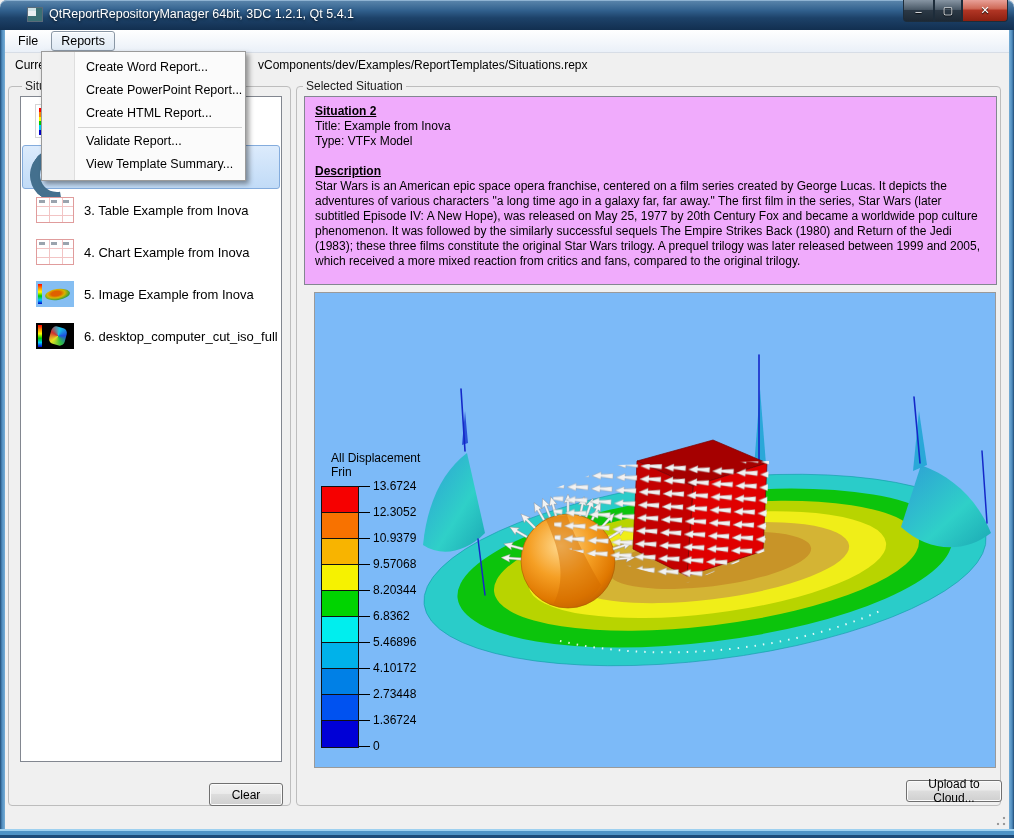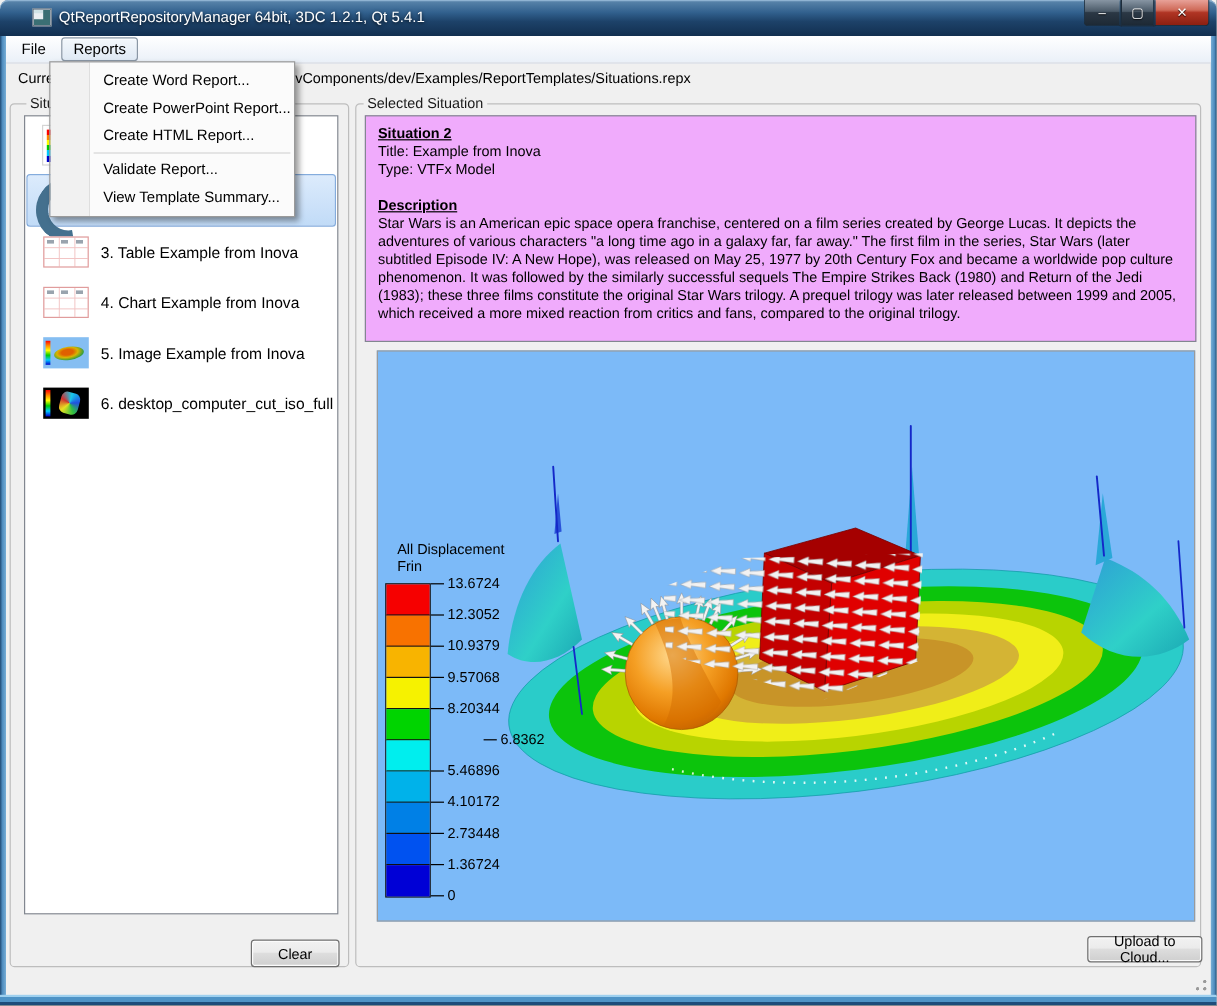--- a/index.html
+++ b/index.html
@@ -29,21 +29,21 @@
     background:linear-gradient(180deg,#9ed0ef 0 2px,#4e93c6 2px 6px,#1d4c7a 6px);}
   
   .menubar{position:absolute;left:5px;top:30px;width:1004px;height:23px;
     background:linear-gradient(180deg,#ffffff,#eaf0f8);border-bottom:1px solid #d7dde6;
     display:flex;align-items:center;font-size:12.5px;color:#000;}
   .menubar .mitem{padding:2px 9px;margin-left:4px;}
   .menubar .mitem.pressed{border:1px solid #8a97a5;border-radius:3px;
     background:linear-gradient(180deg,#f4f8fc,#dfe9f4);box-shadow:inset 0 1px 0 #fff;}
   
   .pathrow{position:absolute;top:58px;font-size:12px;color:#000;white-space:nowrap;}
-  .path-prefix{left:15px;} .path-suffix{left:246px;text-align:center;}
+  .path-prefix{left:15px;} .path-suffix{left:258px;text-align:center;}
   
   .gbox{position:absolute;border:1px solid #bdbdbd;border-radius:4px;}
   .gbox .glabel{position:absolute;top:-8px;font-size:12px;color:#1a1a1a;background:#f0f0f0;padding:0 3px;}
   
   .list{position:absolute;left:11px;top:9px;width:262px;height:666px;background:#fff;
     border:1px solid #828790;overflow:hidden;}
   .lrow{position:relative;height:42px;display:flex;align-items:center;font-size:13px;color:#000;}
   .lrow.sel{height:44px;margin:0 1px;border:1px solid #84acdd;border-radius:3px;
     background:linear-gradient(180deg,#dcebfc,#c1dbf7);}
   .llabel{margin-left:10px;white-space:nowrap;}
@@ -269,21 +269,21 @@
           <div class="lswatch" style="background: rgb(0, 178, 234);"></div>
           <div class="lswatch" style="background: rgb(0, 128, 230);"></div>
           <div class="lswatch" style="background: rgb(0, 82, 240);"></div>
           <div class="lswatch" style="background: rgb(0, 0, 214);"></div>
         </div>
         <span class="llab" style="top:186px;">13.6724</span>
         <span class="llab" style="top:212px;">12.3052</span>
         <span class="llab" style="top:238px;">10.9379</span>
         <span class="llab" style="top:264px;">9.57068</span>
         <span class="llab" style="top:290px;">8.20344</span>
-        <span class="llab" style="top:316px;margin-left:44px;">6.8362</span>
+        <span class="llab" style="top:316px;">6.8362</span>
         <span class="llab" style="top:342px;">5.46896</span>
         <span class="llab" style="top:368px;">4.10172</span>
         <span class="llab" style="top:394px;">2.73448</span>
         <span class="llab" style="top:420px;">1.36724</span>
         <span class="llab" style="top:446px;">0</span>
       </div>
     </div>
 
     <div class="btn" style="left:609px;top:693px;width:96px;height:22px;">Upload to Cloud...</div>
   </div>

